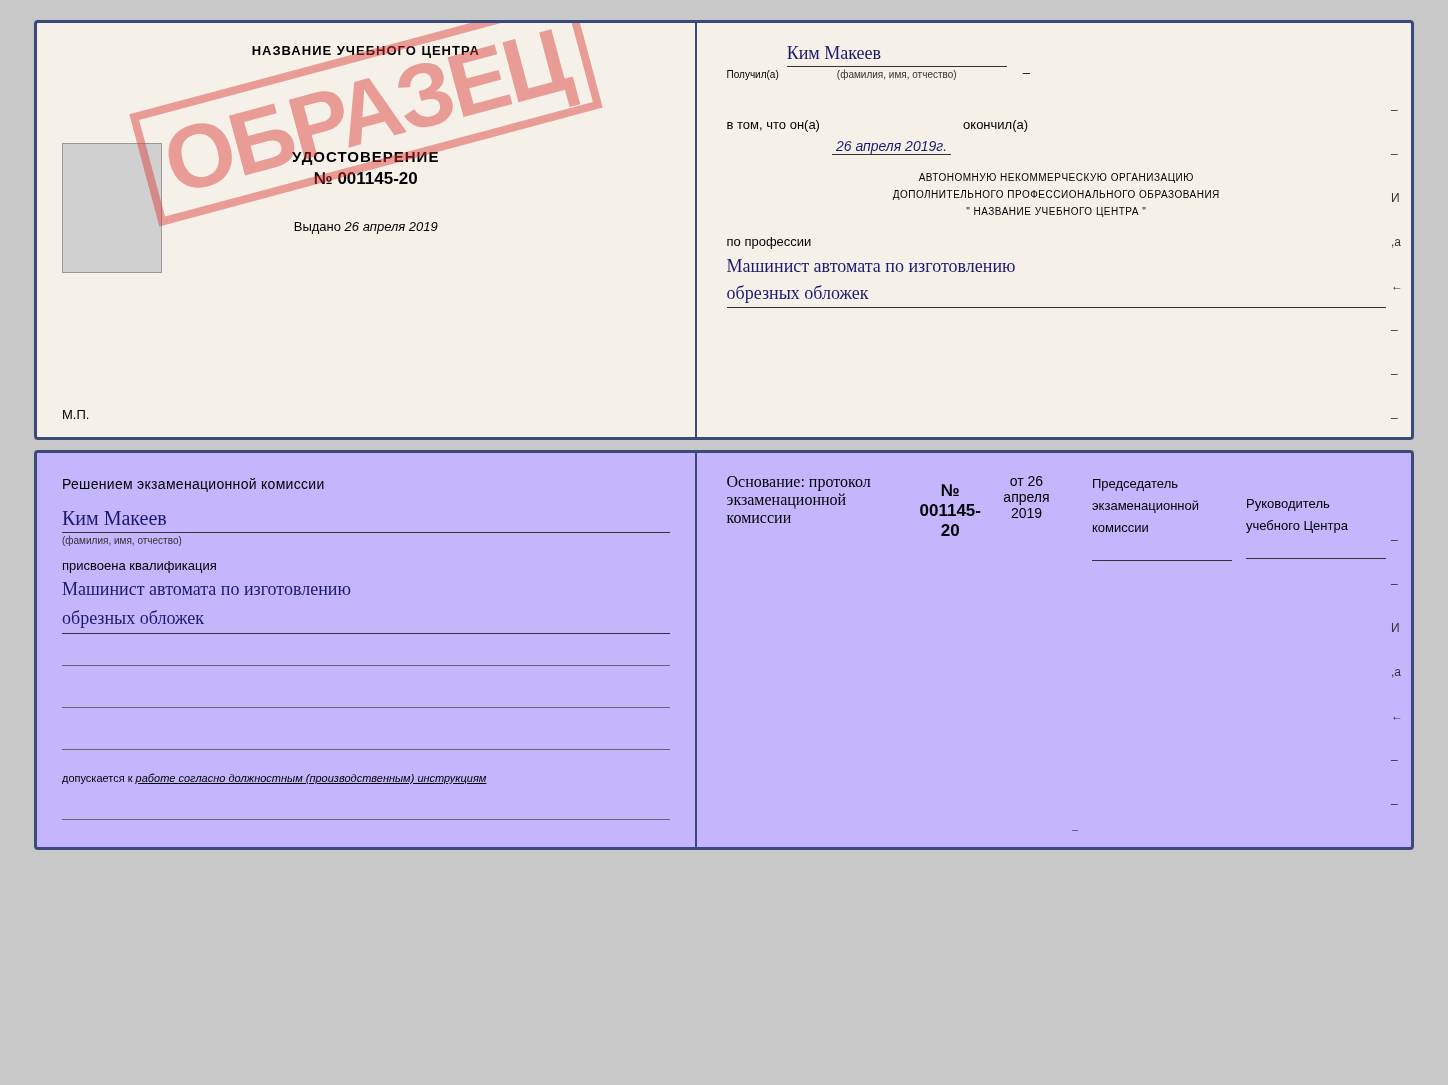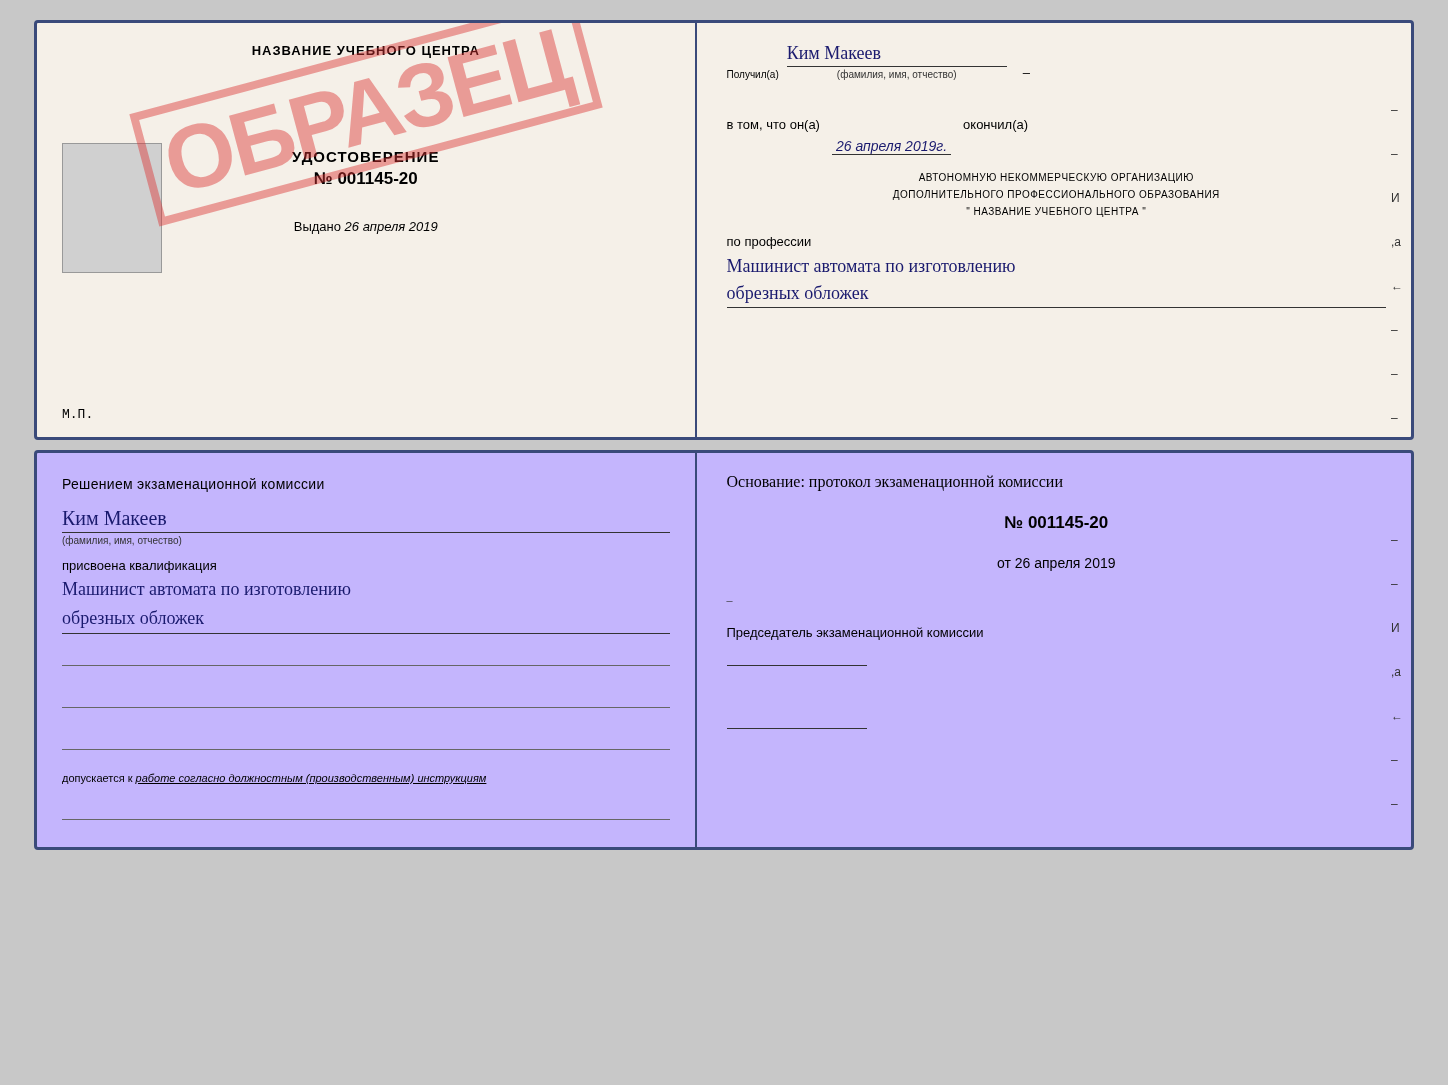--- a/index.html
+++ b/index.html
@@ -118,21 +118,21 @@
 
     .vydano-date {
       font-style: italic;
     }
 
     .mp-line {
       position: absolute;
       bottom: 15px;
       left: 25px;
       font-size: 13px;
-      font-family: Liberation Mono, monospace;
+      font-family: Liberation Sans, sans-serif;
     }
 
     
     .receiver-line {
       display: flex;
       align-items: flex-end;
       gap: 8px;
       font-size: 13px;
       font-family: Arial, sans-serif;
     }
@@ -233,21 +233,21 @@
       display: flex;
       flex-direction: column;
       gap: 12px;
       position: relative;
     }
 
     .cert-bottom-right {
       width: 52%;
       padding: 20px 25px 10px 30px;
       display: flex;
-      flex-direction: column;
+      flex-direction: row;
       gap: 14px;
       position: relative;
     }
 
     .komissia-text {
       font-size: 14px;
       font-family: Arial, sans-serif;
       line-height: 1.6;
       letter-spacing: 0.3px;
     }
@@ -468,20 +468,21 @@
       <div style="display:flex; align-items:flex-end; gap:8px; margin-top:8px;">
         <span class="dash-marker">–</span>
       </div>
 
       <div class="signature-block">
         <div>Председатель экзаменационной комиссии</div>
         <div class="sig-line"></div>
       </div>
 
       <div class="signature-block" style="margin-top:20px;">
+        <div>Руководитель учебного Центра</div>
         <div class="sig-line"></div>
       </div>
 
       <div class="right-side-lines-bottom">
         <span class="dash-marker">–</span>
         <span class="dash-marker">–</span>
         <span class="dash-marker">И</span>
         <span class="dash-marker">,а</span>
         <span class="dash-marker">←</span>
         <span class="dash-marker">–</span>

